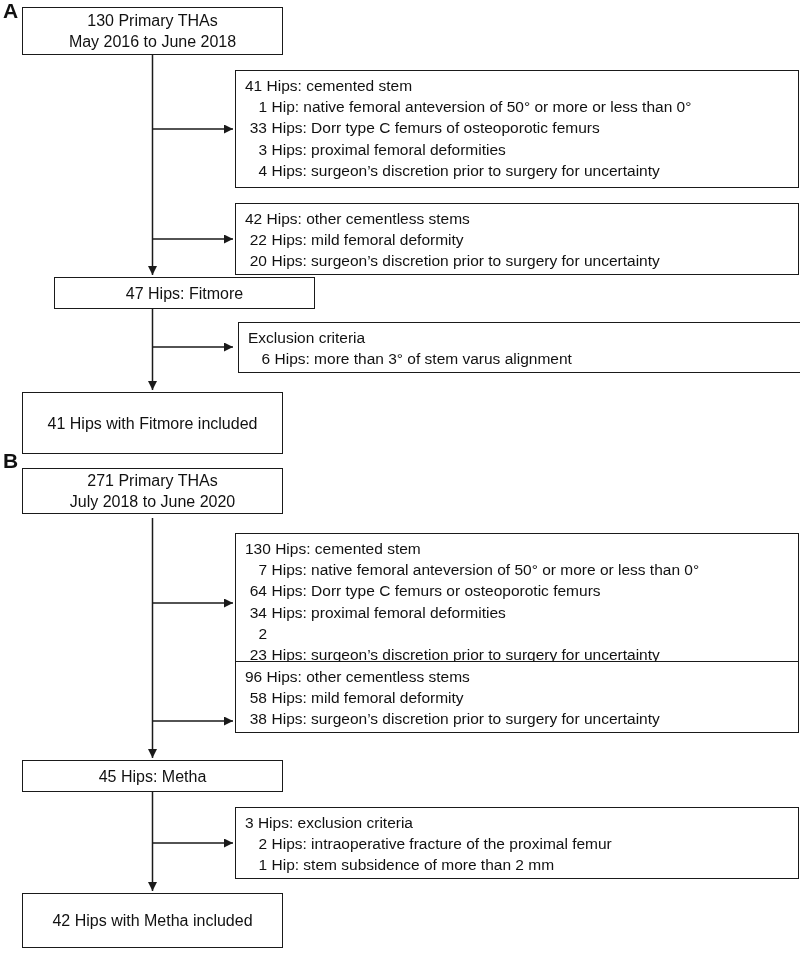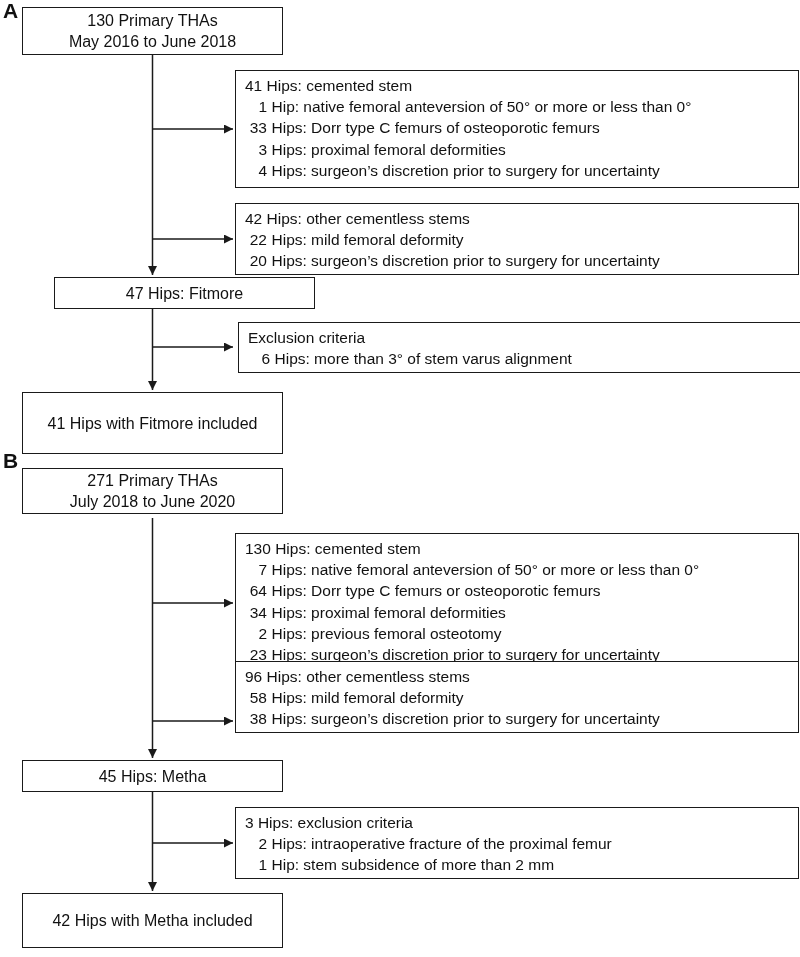--- a/index.html
+++ b/index.html
@@ -141,21 +141,20 @@
     <div class="item">
       <span class="num">64</span>
       <span class="txt">Hips: Dorr type C femurs or osteoporotic femurs</span>
     </div>
     <div class="item">
       <span class="num">34</span>
       <span class="txt">Hips: proximal femoral deformities</span>
     </div>
     <div class="item">
       <span class="num">2</span>
-      <span class="txt">Hips: previous femoral osteotomy</span>
     </div>
     <div class="item">
       <span class="num">23</span>
       <span class="txt">Hips: surgeon’s discretion prior to surgery for uncertainty</span>
     </div>
   </div>
 
   <div class="box detail" style="left:235px; top:661px; width:564px; height:72px;">
     <div class="detail-title">96 Hips: other cementless stems</div>
     <div class="item">

